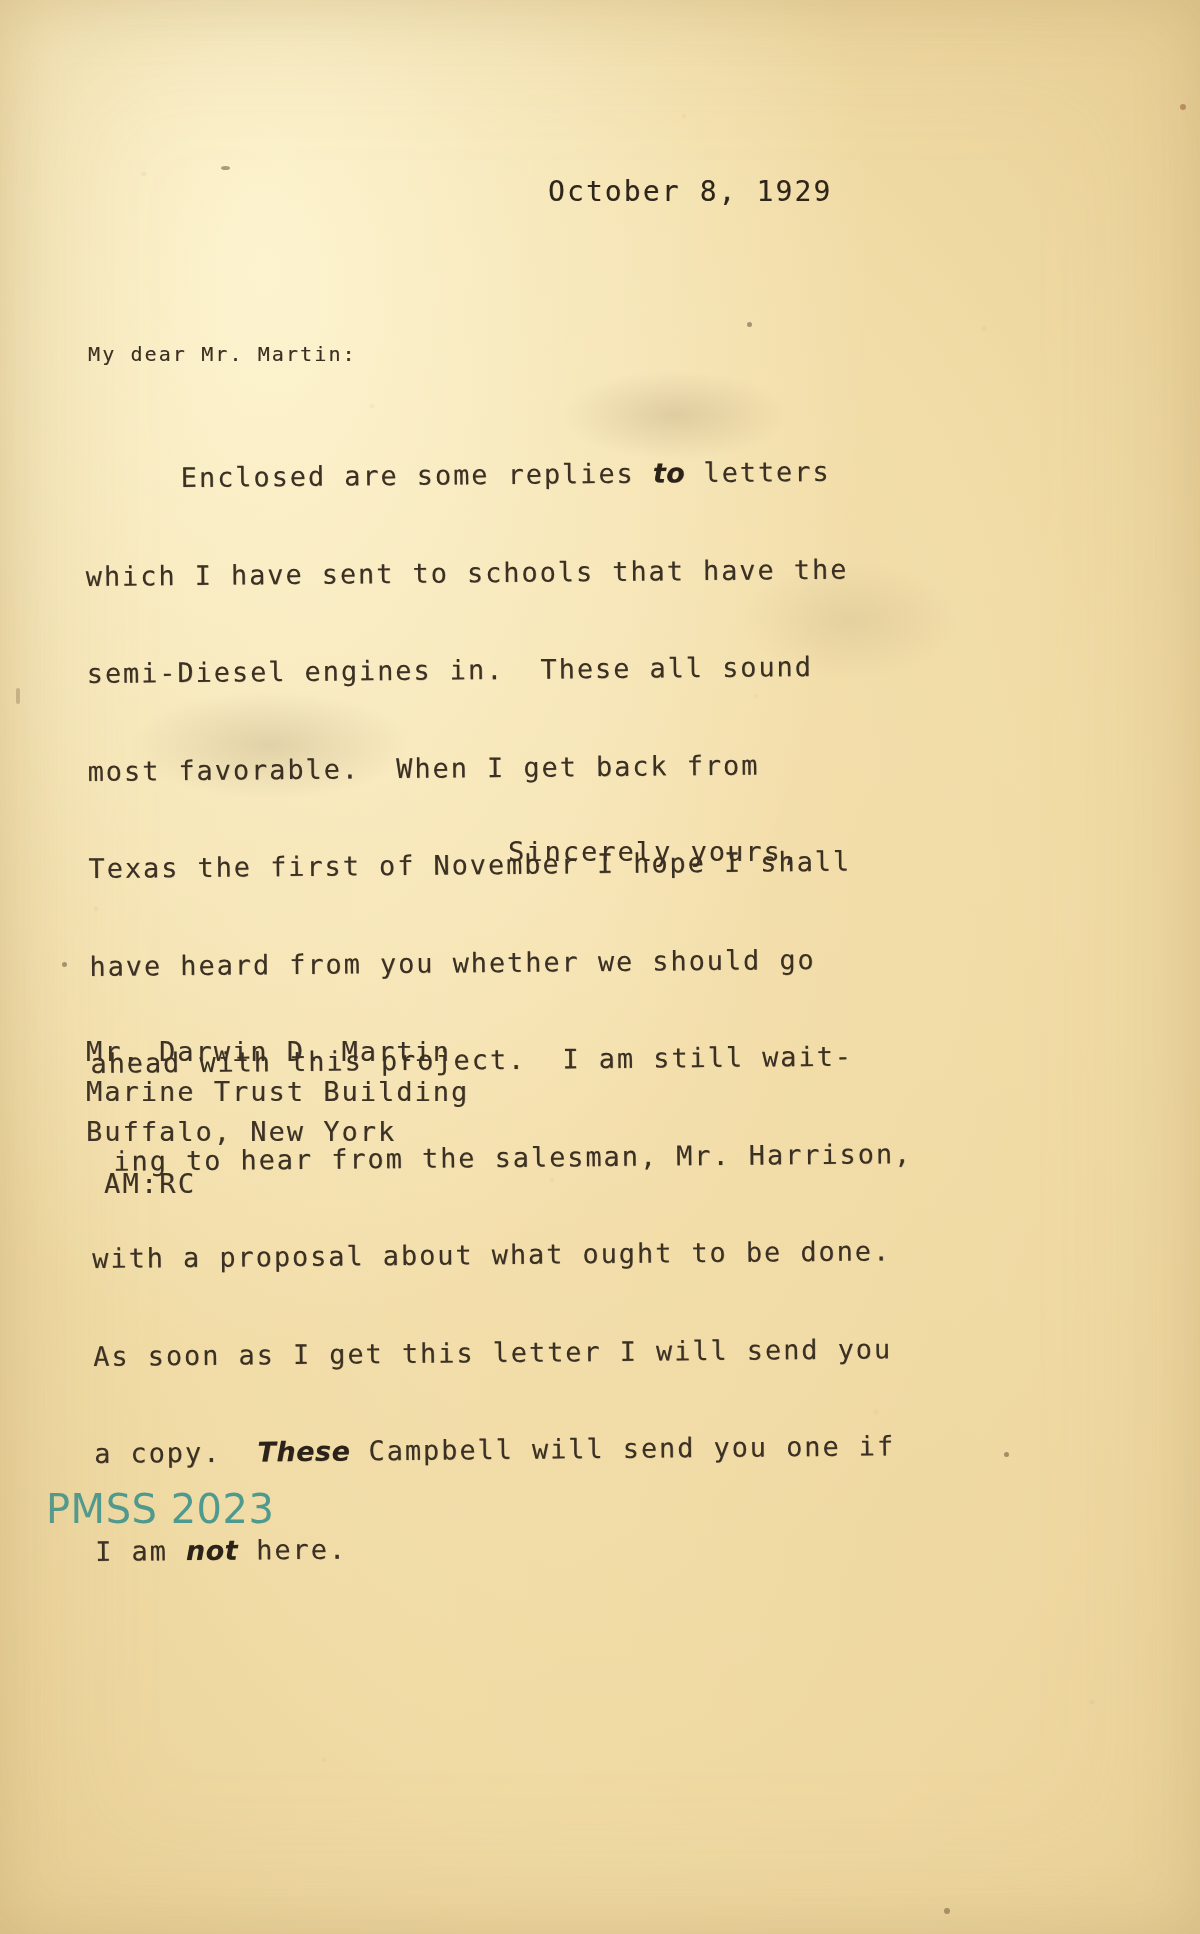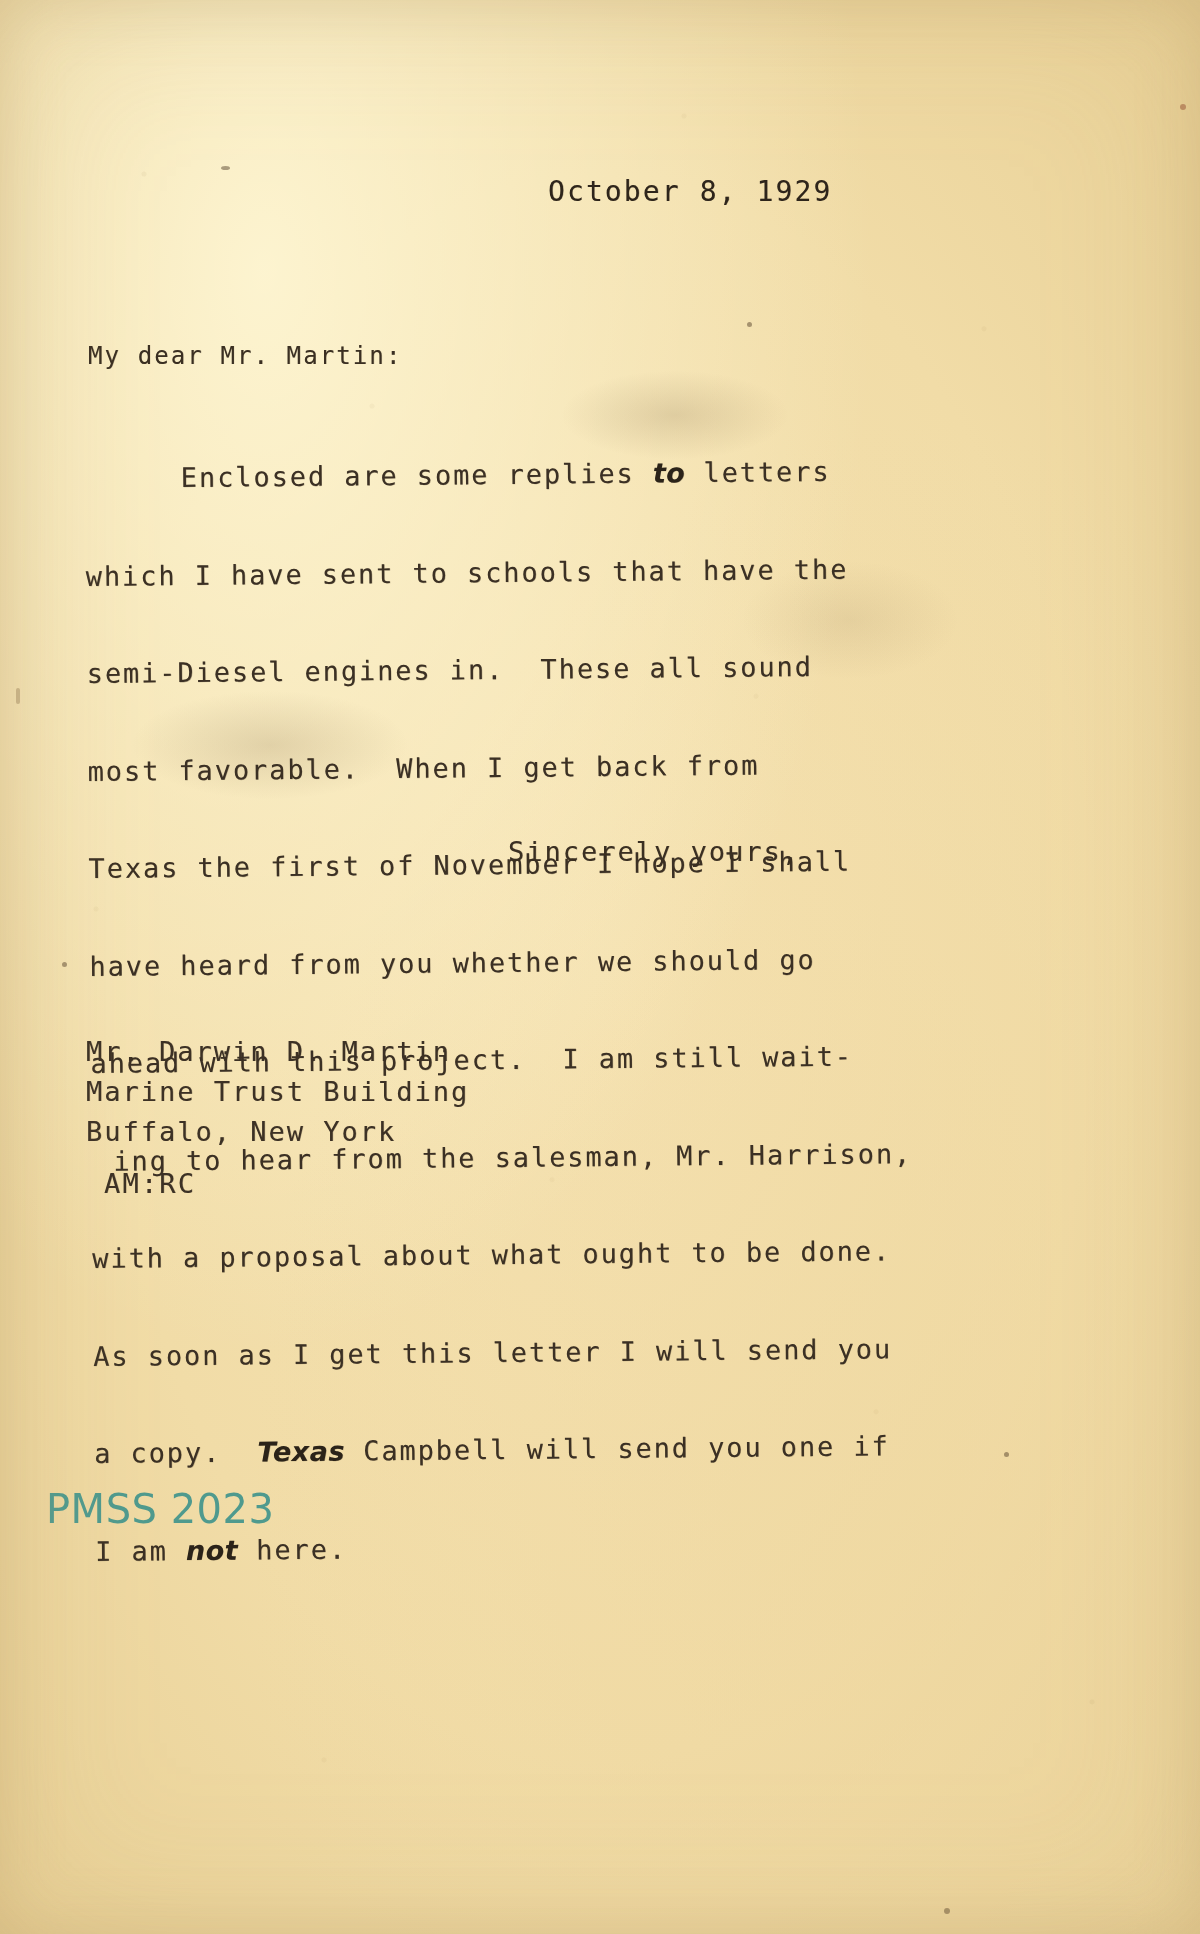--- a/index.html
+++ b/index.html
@@ -65,21 +65,21 @@
     left: 548px;
     font-size: 28px;
     line-height: 1.4;
     color: #2e251b;
     letter-spacing: 2.1px;
   }
 
   #salutation {
     top: 342px;
     left: 88px;
-    font-size: 24px;
+    font-size: 20px;
     letter-spacing: 2.1px;
     color: #3a2f22;
   }
 
   #body {
     top: 398px;
     left: 84px;
     width: 880px;
     font-size: 27px;
     line-height: 32.5px;
@@ -172,21 +172,21 @@
     <span class="ln b1">Enclosed are some replies <span class="hand">to</span> letters</span>
     <span class="ln">which I have sent to schools that have the</span>
     <span class="ln">semi-Diesel engines in.  These all sound</span>
     <span class="ln">most favorable.  When I get back from</span>
     <span class="ln">Texas the first of November I hope I shall</span>
     <span class="ln">have heard from you whether we should go</span>
     <span class="ln">ahead with this project.  I am still wait-</span>
     <span class="ln b8">ing to hear from the salesman, Mr. Harrison,</span>
     <span class="ln">with a proposal about what ought to be done.</span>
     <span class="ln">As soon as I get this letter I will send you</span>
-    <span class="ln">a copy.  <span class="hand">Texas</span> Campbell will send you one if</span>
+    <span class="ln">a copy.  <span class="hand">These</span> Campbell will send you one if</span>
     <span class="ln">I am <span class="hand">not</span> here.</span>
   </div>
 
   <div class="typed" id="closing">Sincerely yours,</div>
 
   <div class="typed" id="address"><span>Mr. Darwin D. Martin</span>
 <span>Marine Trust Building</span>
 <span>Buffalo, New York</span></div>
 
   <div class="typed" id="initials">AM:RC</div>

